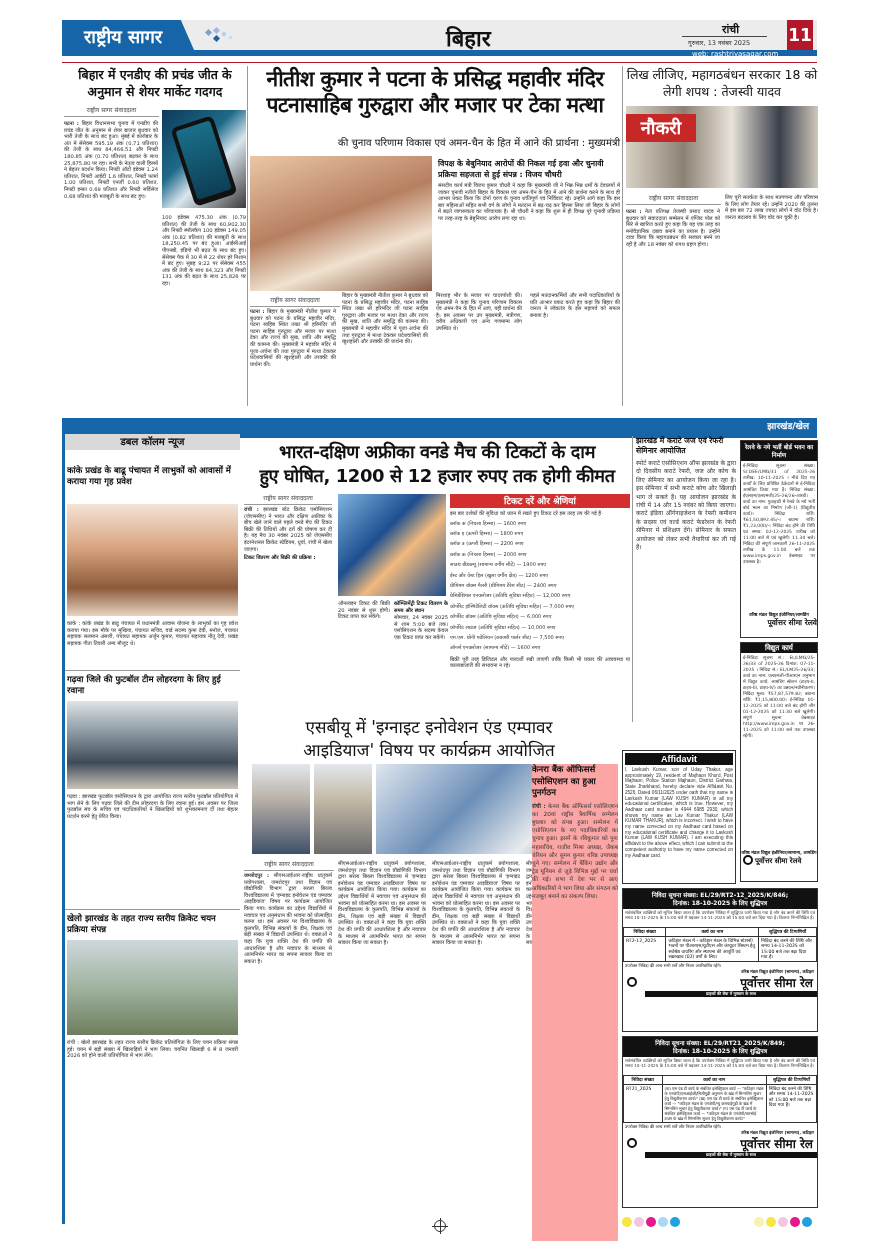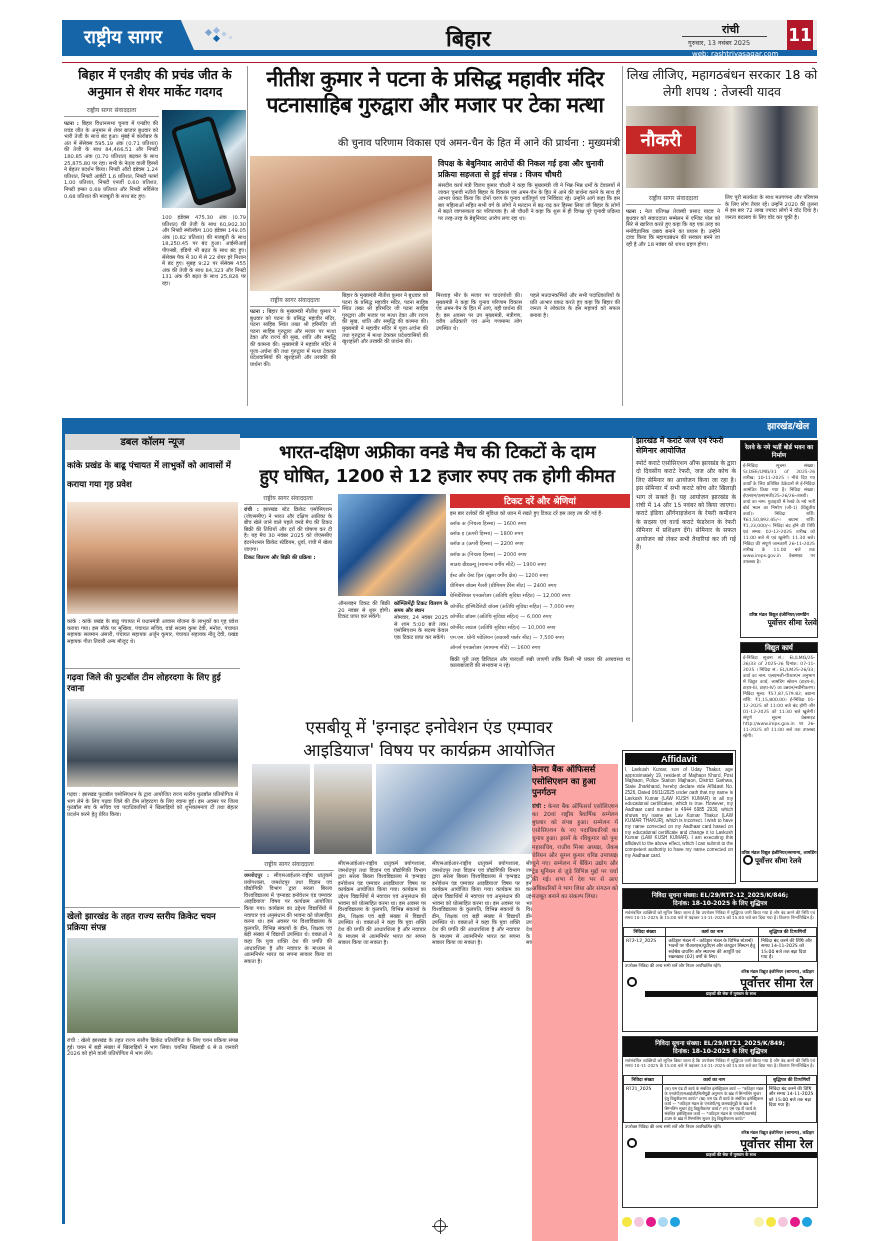--- a/index.html
+++ b/index.html
@@ -78,36 +78,36 @@
     <div class="hl" style="font-size:7.8px;line-height:11px;">विपक्ष के बेबुनियाद आरोपों की निकल गई हवा और चुनावी प्रक्रिया सहजता से हुई संपन्न : विजय चौधरी</div>
     <div class="txt" style="margin-top:2px;height:104px;">संसदीय कार्य मंत्री विजय कुमार चौधरी ने कहा कि मुख्यमंत्री जी ने भिन्न-भिन्न धर्मों के देवालयों में जाकर चुनावी नतीजे बिहार के विकास एवं अमन-चैन के हित में आने की प्रार्थना करने के साथ ही आभार प्रकट किया कि दोनों चरण के चुनाव शांतिपूर्ण एवं निर्विवाद रहे। उन्होंने आगे कहा कि इस बार महिलाओं सहित सभी वर्ग के लोगों ने मतदान में बढ़-चढ़ कर हिस्सा लिया जो बिहार के लोगों में बढ़ते जागरूकता का परिचायक है। श्री चौधरी ने कहा कि शुरू में ही विपक्ष पूरे चुनावी प्रक्रिया पर तरह-तरह के बेबुनियाद आरोप लगा रहा था।</div>
   </div>
   <div class="abs txt" style="left:280px;top:226px;width:90px;height:114px;">पहले मतदानकर्मियों और सभी पदाधिकारियों के प्रति आभार प्रकट करते हुए कहा कि बिहार की जनता ने लोकतंत्र के इस महापर्व को सफल बनाया है।</div>
 </div>
 <div class="abs rule" style="left:622px;top:66px;width:1px;height:340px;"></div>
 
 <div class="abs" style="left:626px;top:66px;width:192px;height:340px;">
   <div class="hl" style="font-size:12.5px;line-height:17px;text-align:center;font-weight:normal;">लिख लीजिए, महागठबंधन सरकार 18 को लेगी शपथ : तेजस्वी यादव</div>
   <div class="abs photo" style="left:0;top:40px;width:192px;height:82px;background:linear-gradient(90deg,#d8d2c6,#8c8274 30%,#e8e2d9 55%,#3a3f4a 80%,#cfc8bb);">
-    <div class="abs" style="left:0;top:20px;width:70px;height:28px;background:#c62828;color:#fff;font-weight:bold;font-size:18px;line-height:28px;text-align:center;">नौकरी</div>
+    <div class="abs" style="left:0;top:8px;width:70px;height:28px;background:#c62828;color:#fff;font-weight:bold;font-size:18px;line-height:28px;text-align:center;">नौकरी</div>
   </div>
   <div class="abs byline" style="left:0;top:128px;width:95px;">राष्ट्रीय सागर संवाददाता</div>
   <div class="abs txt" style="left:0;top:142px;width:94px;height:196px;">
     <b>पटना :</b> <span>नेता प्रतिपक्ष तेजस्वी प्रसाद यादव ने बुधवार को संवाददाता सम्मेलन में एग्जिट पोल को सिरे से खारिज करते हुए कहा कि यह एक तरह का मनोवैज्ञानिक दबाव बनाने का प्रयास है। उन्होंने दावा किया कि महागठबंधन की सरकार बनने जा रही है और 18 नवंबर को शपथ ग्रहण होगा।</span>
   </div>
   <div class="abs txt" style="left:99px;top:128px;width:93px;height:210px;">लिए पूरी सतर्कता के साथ मतगणना और परिणाम के लिए लोग तैयार रहें। उन्होंने 2020 की तुलना में इस बार 72 लाख ज्यादा लोगों ने वोट दिया है। जनता बदलाव के लिए वोट कर चुकी है।</div>
 </div>
 
 <div class="abs" style="left:62px;top:418px;width:755px;height:20px;background:#1565a8;">
   <span class="abs" style="right:8px;top:1px;color:#fff;font-weight:bold;font-size:9px;">झारखंड/खेल</span>
 </div>
 
 <div class="abs" style="left:62px;top:434px;width:178px;height:790px;border-left:3px solid #1565a8;">
   <div style="background:#d9d9d9;text-align:center;font-size:10px;font-weight:bold;line-height:16px;">डबल कॉलम न्यूज</div>
-  <div class="hl" style="font-size:8.5px;line-height:19px;padding:6px 2px;">कांके प्रखंड के बाढू पंचायत में लाभुकों को आवासों में कराया गया गृह प्रवेश</div>
+  <div class="hl" style="font-size:8.5px;line-height:11px;padding:15px 2px;">कांके प्रखंड के बाढू पंचायत में लाभुकों को आवासों में कराया गया गृह प्रवेश</div>
   <div class="photo2" style="height:112px;margin:2px;background:linear-gradient(180deg,#f3e4d6,#d7a27e 40%,#8c5a3b 75%,#e7d3c0);"></div>
   <div class="txt" style="padding:2px;height:52px;">कांके : कांके प्रखंड के बाढू पंचायत में प्रधानमंत्री आवास योजना के लाभुकों का गृह प्रवेश कराया गया। इस मौके पर मुखिया, पंचायत सचिव, वार्ड सदस्य कुमा देवी, मनोज, पंचायत सहायक सलमान अंसारी, पंचायत सहायक अर्जुन कुमार, पंचायत सहायक नीतू देवी, प्रखंड सहायक गीता तिवारी अन्य मौजूद थे।</div>
   <div class="hl" style="font-size:8.5px;line-height:11px;padding:3px 2px;border-top:1px solid #999;">गढ़वा जिले की फुटबॉल टीम लोहरदगा के लिए हुई रवाना</div>
   <div class="photo3" style="height:88px;margin:2px;background:linear-gradient(180deg,#dfe3e6,#8e9aa3 35%,#3f4b58 70%,#c9c3b7);"></div>
   <div class="txt" style="padding:2px;height:118px;">गढ़वा : झारखंड फुटबॉल एसोसिएशन के द्वारा आयोजित राज्य स्तरीय फुटबॉल प्रतियोगिता में भाग लेने के लिए गढ़वा जिले की टीम लोहरदगा के लिए रवाना हुई। इस अवसर पर जिला फुटबॉल संघ के सचिव एवं पदाधिकारियों ने खिलाड़ियों को शुभकामनाएं दीं तथा बेहतर प्रदर्शन करने हेतु प्रेरित किया।</div>
   <div class="hl" style="font-size:8.5px;line-height:11px;padding:3px 2px;border-top:1px solid #999;">खेलो झारखंड के तहत राज्य स्तरीय क्रिकेट चयन प्रक्रिया संपन्न</div>
   <div class="photo3" style="height:95px;margin:2px;"></div>
   <div class="txt" style="padding:2px;height:100px;">रांची : खेलो झारखंड के तहत राज्य स्तरीय क्रिकेट प्रतियोगिता के लिए चयन प्रक्रिया संपन्न हुई। चयन में बड़ी संख्या में खिलाड़ियों ने भाग लिया। चयनित खिलाड़ी 6 से 8 जनवरी 2026 को होने वाली प्रतियोगिता में भाग लेंगे।</div>
 </div>
 

